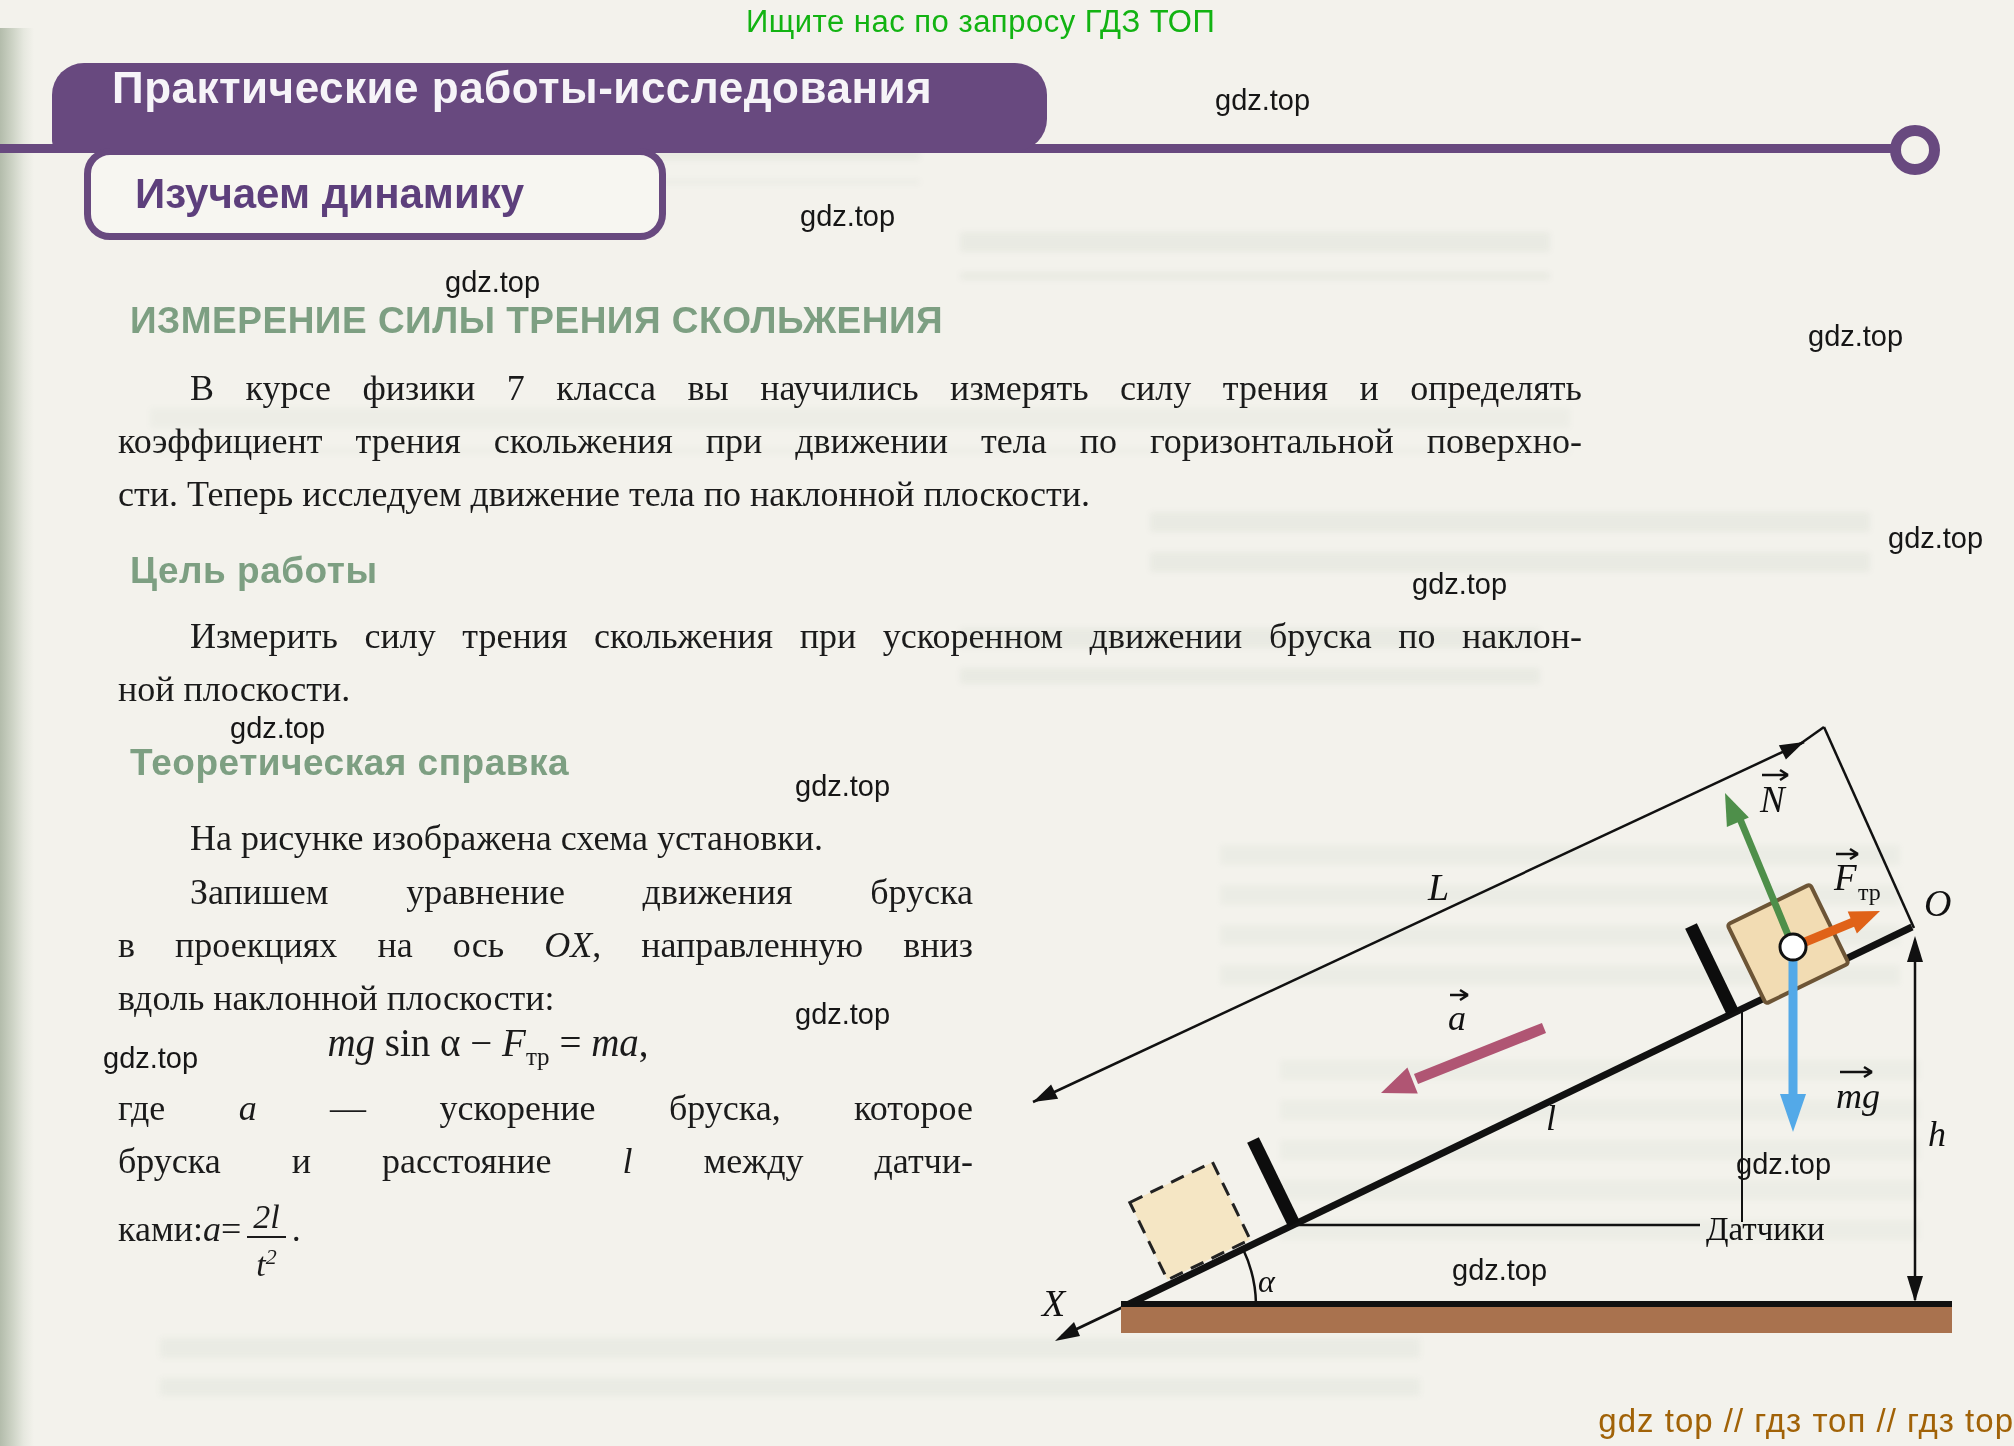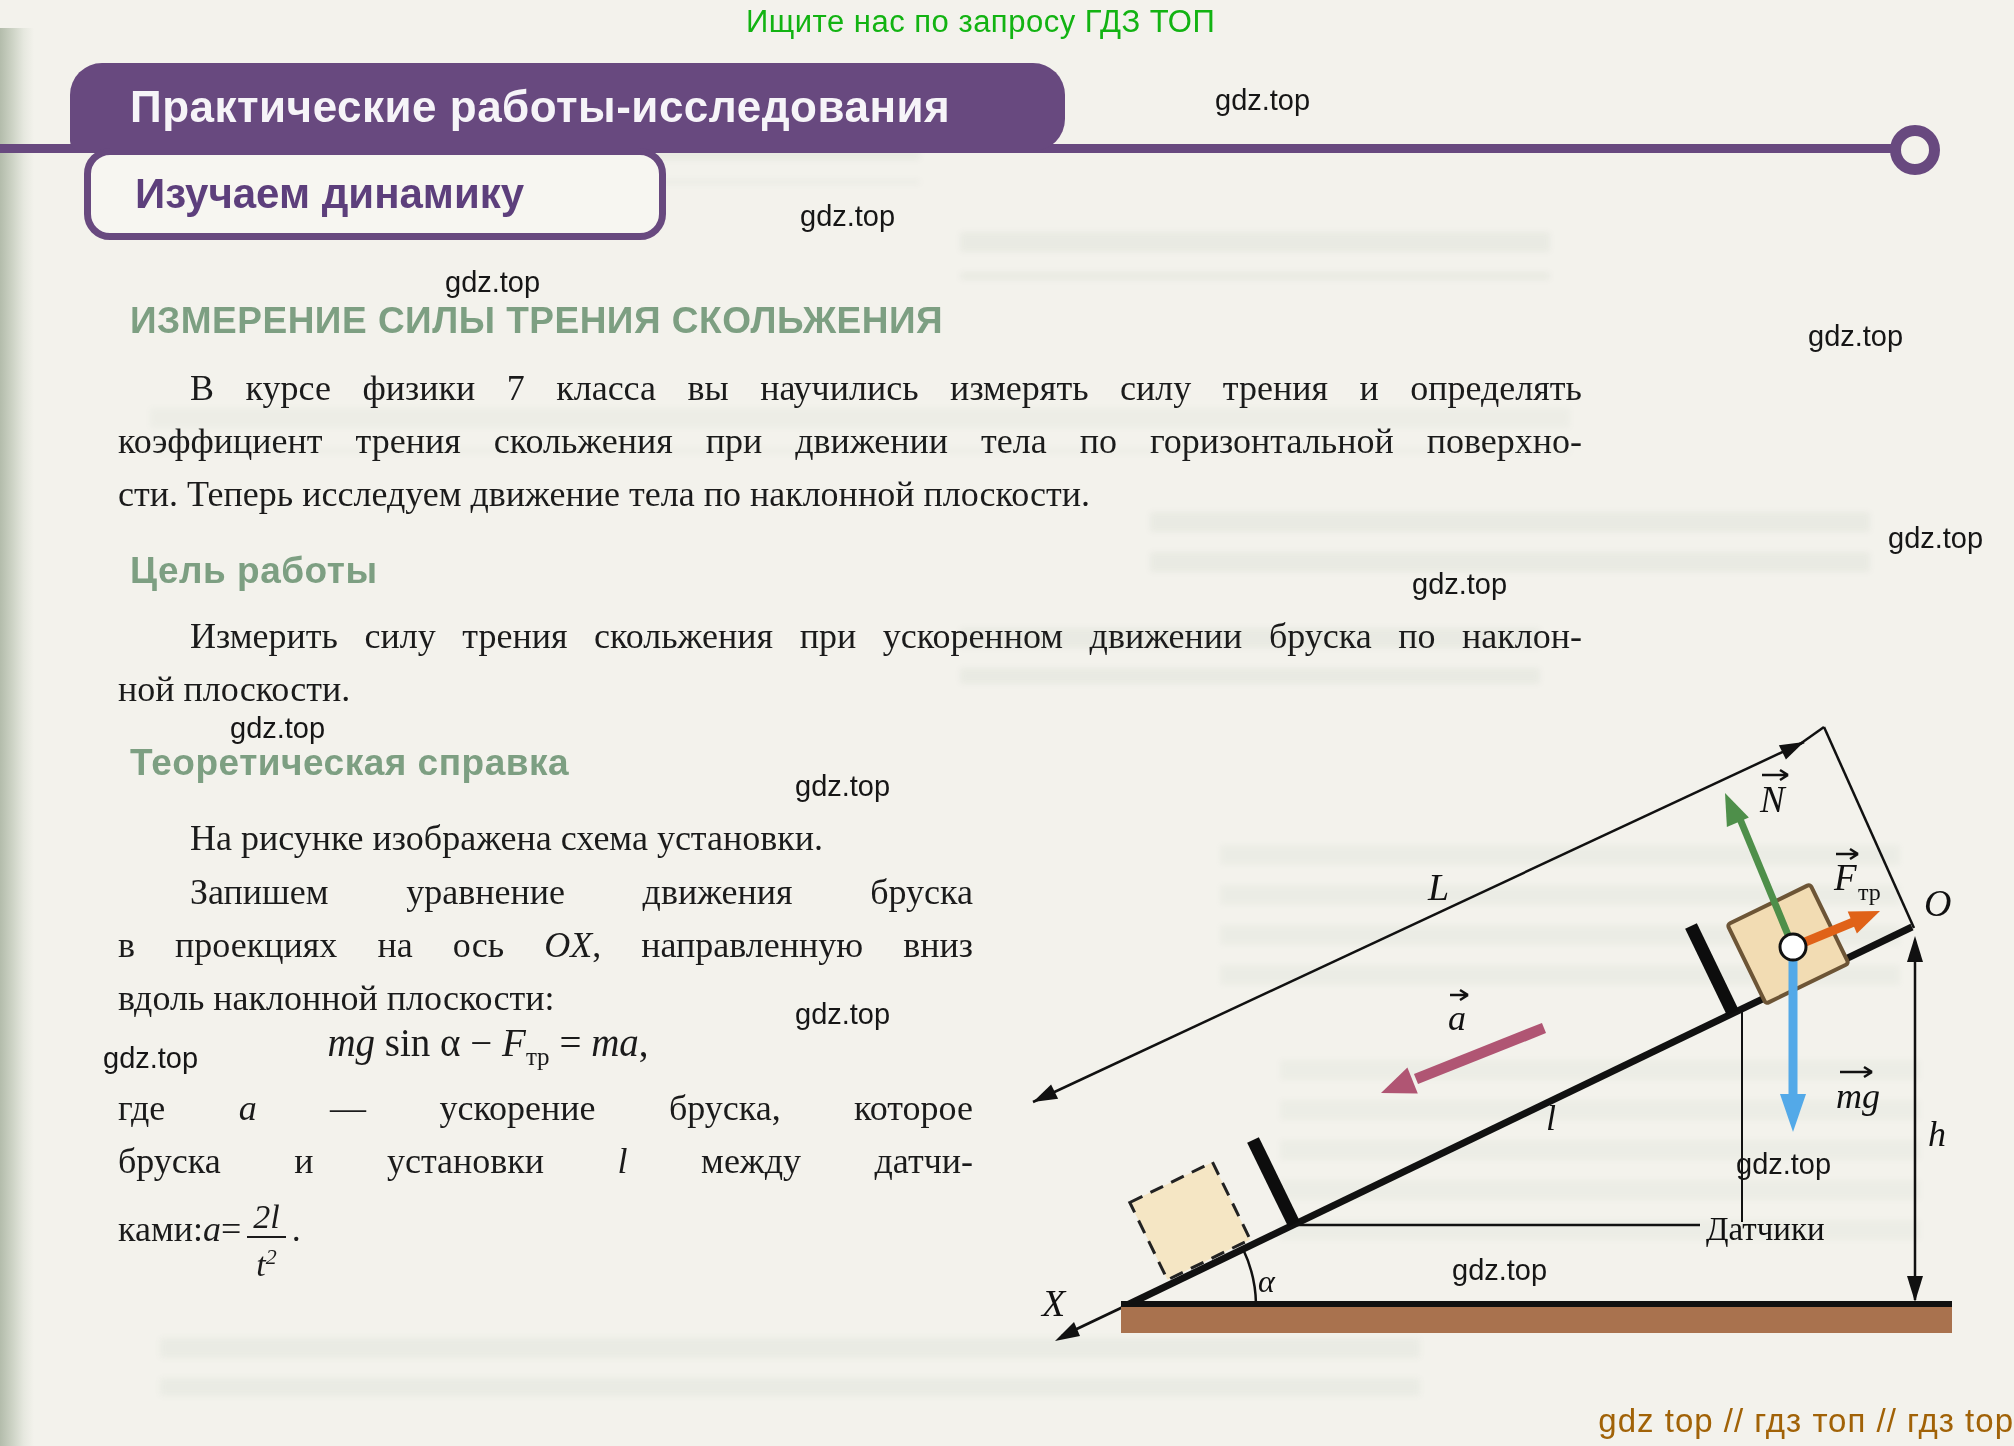--- a/index.html
+++ b/index.html
@@ -39,23 +39,23 @@
   .rule{
     position:absolute;left:0;top:144px;width:1892px;height:9px;background:#68497f;
   }
   .ring{
     position:absolute;left:1890px;top:125px;width:28px;height:28px;
     border:11px solid #68497f;border-radius:50%;background:#f3f2ec;
   }
 
   
   .banner{
-    position:absolute;left:70px;top:63px;width:995px;height:88px;
+    position:absolute;left:52px;top:63px;width:995px;height:88px;
     background:#68497f;border-radius:32px 32px 32px 10px;
-    display:flex;align-items:center;
+    display:flex;align-items:flex-start;
   }
   .banner-label{
     font-family:"Liberation Sans", sans-serif;
     font-weight:bold;font-size:44px;color:#f6f4f8;
     padding-left:60px;letter-spacing:.5px;white-space:nowrap;
   }
   .subbanner{
     position:absolute;left:84px;top:148px;width:568px;height:78px;
     background:#f7f6f1;border:7px solid #68497f;border-radius:26px;
     display:flex;align-items:center;
@@ -167,21 +167,21 @@
     <div class="tline j"><span>в проекциях на ось </span><span class="v">OX</span><span>, направленную вниз</span></div>
     <div class="tline">вдоль наклонной плоскости:</div>
   </div>
 
   <div class="formula">
     <span>mg</span><span class="rm"> sin α − </span><span>F</span><sub>тр</sub><span class="rm"> = </span><span>ma</span><span class="rm">,</span>
   </div>
 
   <div class="tcol" style="left:118px;top:1082px;width:855px;">
     <div class="tline j"><span>где </span><span class="v">a</span><span> — ускорение бруска, которое</span></div>
-    <div class="tline j"><span>бруска и установки </span><span class="v">l</span><span> между датчи-</span></div>
+    <div class="tline j"><span>бруска и расстояние </span><span class="v">l</span><span> между датчи-</span></div>
     <div class="fracline">
       <span>ками: </span>
         <span class="v">a</span>
         <span> = </span>
         <span class="frac">
           <span class="num">2l</span>
           <span class="den"><span>t</span><sup>2</sup></span>
         </span>
         <span>.</span>
     </div>

